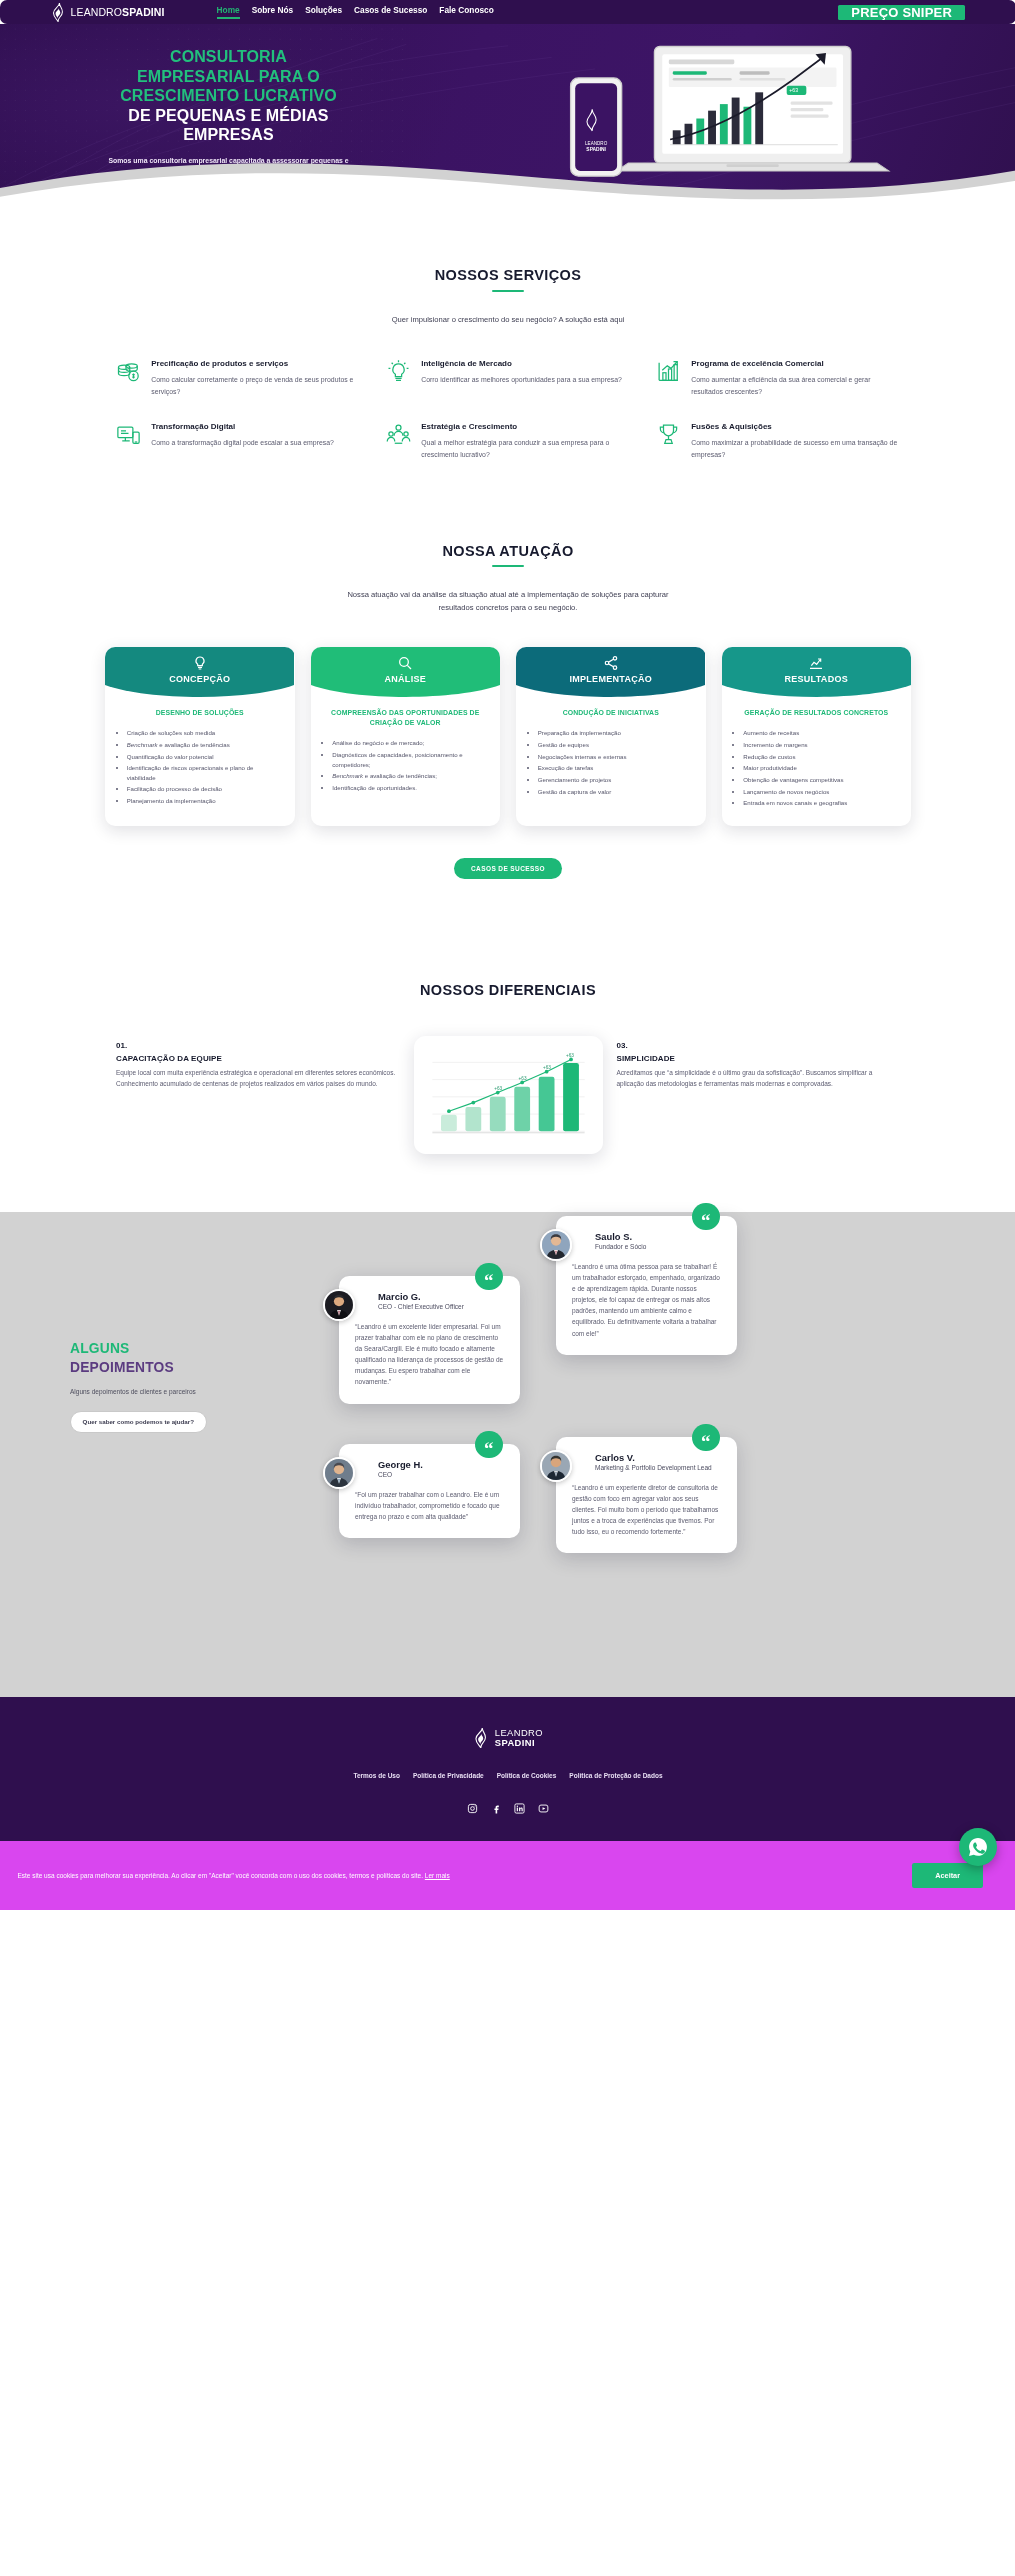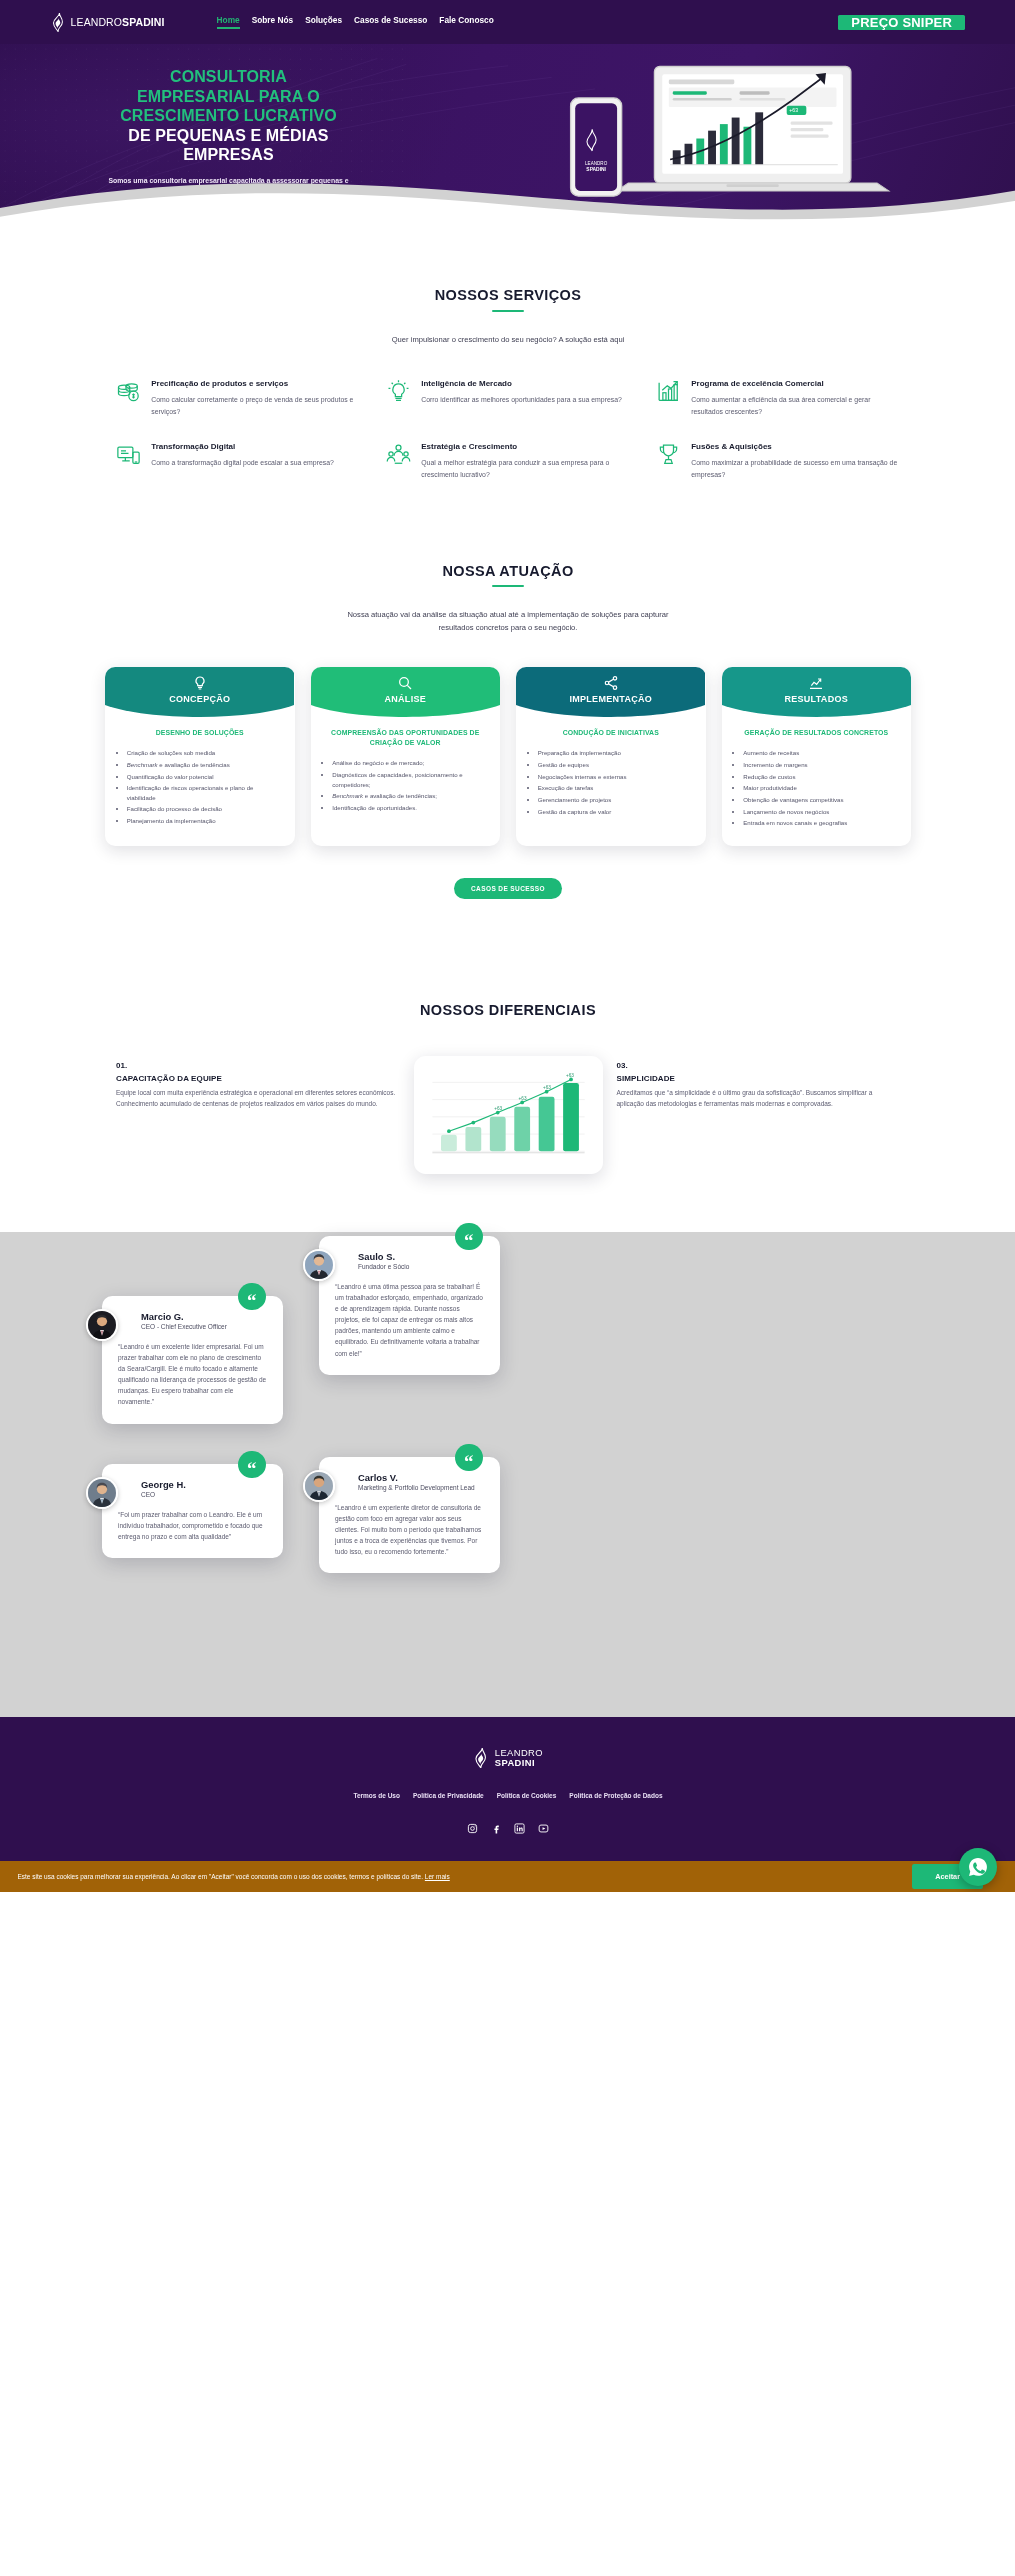--- a/index.html
+++ b/index.html
@@ -8,22 +8,22 @@
   body {
     font-family:"Liberation Sans", sans-serif;
     background:#ffffff;
     color:#1b1b2f;
     -webkit-font-smoothing:antialiased;
   }
   .page { width:1016px; position:relative; overflow:hidden; }
 
   
   .header {
-    height:44px; background:#2f0f4e; display:flex; align-items:center;
-    position:relative; z-index:40;
+    height:24px; background:#2f0f4e; display:flex; align-items:center;
+    position:relative; z-index:40;border-radius:7px;
   }
   .header-inner { width:1016px; display:flex; align-items:center; padding:0 51px; }
   .brand { display:flex; align-items:center; gap:5.1px; }
   .brand-mark { width:14.5px; height:19px; display:block; }
   .brand-text { font-size:10.5px; letter-spacing:0.1px; color:#fff; font-weight:400; }
   .brand-text b { font-weight:800; }
   .nav { display:flex; align-items:center; gap:12px; margin-left:52px; }
   .nav a { font-size:8.3px; color:#fff; text-decoration:none; font-weight:600; position:relative; padding-bottom:3.6px;}
   .nav a.active { color:#22b573; }
   .nav a.active:after {
@@ -194,21 +194,21 @@
   .footer-links a { color:#e9dff4; font-size:6.5px; text-decoration:none; font-weight:600; }
   .footer-social { margin-top:23px; display:flex; justify-content:center; gap:11.6px; }
   .footer-social span {
     width:12.3px; height:12.3px; display:flex; align-items:center; justify-content:center;
     color:#fff; cursor:pointer;
   }
   .footer-social svg { width:11px; height:11px; }
 
   
   .cookiebar {
-    background:#a16207; padding:3px 0; display:flex; align-items:center;
+    background:#d946ef; padding:22px 0; display:flex; align-items:center;
     width:1016px; position:relative;
   }
   .cookie-text { padding-left:17.4px; color:#fff; font-size:6.5px; font-weight:500; }
   .cookie-text a { color:#fff; text-decoration:underline; }
   .cookie-accept {
     margin-left:auto; margin-right:33px; background:#1db877; color:#fff; border:none;
     border-radius:2.2px; padding:8px 23px; font-size:7.3px; font-weight:600; cursor:pointer;
   }
   .whatsapp-fab {
     position:absolute; right:19px; top:-13px; width:38px; height:38px; border-radius:50%;
@@ -607,20 +607,28 @@
           <div class="dif-num">03.</div>
           <div class="dif-head">SIMPLICIDADE</div>
           <div class="dif-text">Acreditamos que “a simplicidade é o último grau da sofisticação”. Buscamos simplificar a aplicação das metodologias e ferramentas mais modernas e comprovadas.</div>
         </div>
       </div>
     </div>
   </section>
 
   <section class="dep-wrap">
     <div class="dep-inner">
+      <div class="dep-left">
+        <div class="dep-title">
+          <span class="l1">ALGUNS</span><br>
+          <span class="l2">DEPOIMENTOS</span>
+        </div>
+        <div class="dep-caption">Alguns depoimentos de clientes e parceiros</div>
+        <button class="dep-ask">Quer saber como podemos te ajudar?</button>
+      </div>
 
       <div class="dep-cards">
 
         <div class="tcard" style="left:268px; top:-38px; width:181px;">
           <div class="quote-badge">“</div>
           <div class="avatar">
             <svg viewBox="0 0 44 44">
               <rect width="44" height="44" fill="#8fa5bd"></rect>
               <circle cx="22" cy="15" r="8" fill="#e3b894"></circle>
               <path d="M22 5c6 0 9 4 8 9-1-4-4-5-8-5s-7 1-8 5c-1-5 2-9 8-9Z" fill="#3b3b40"></path>

